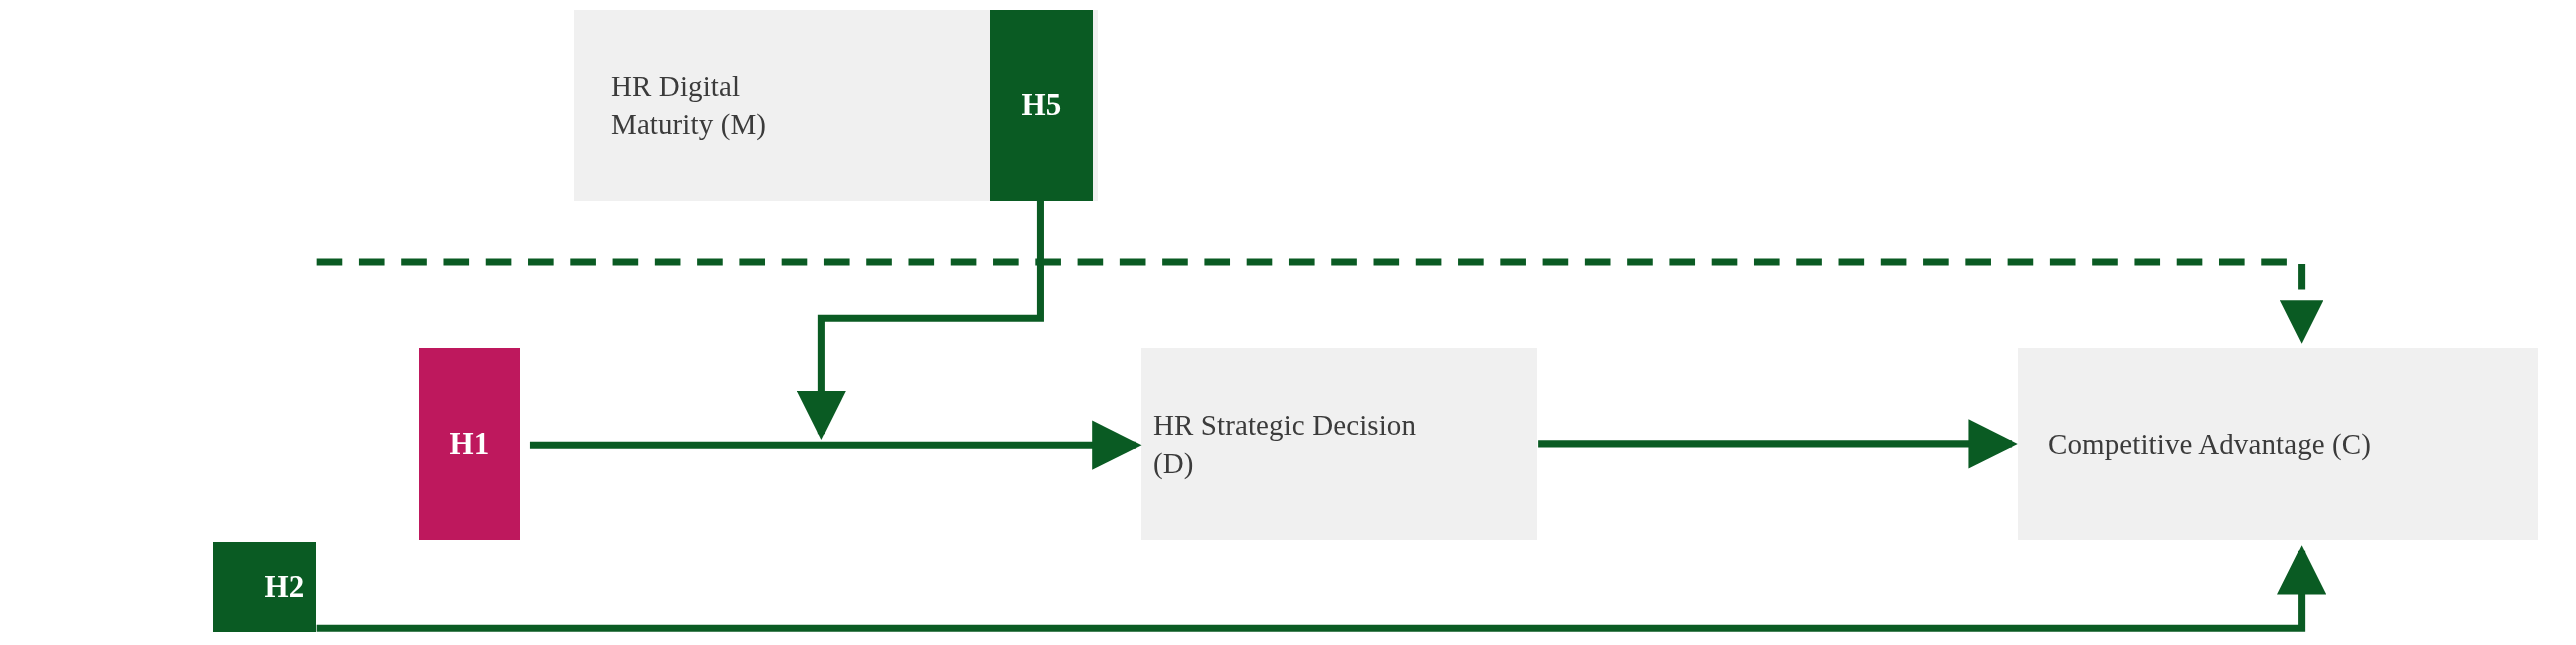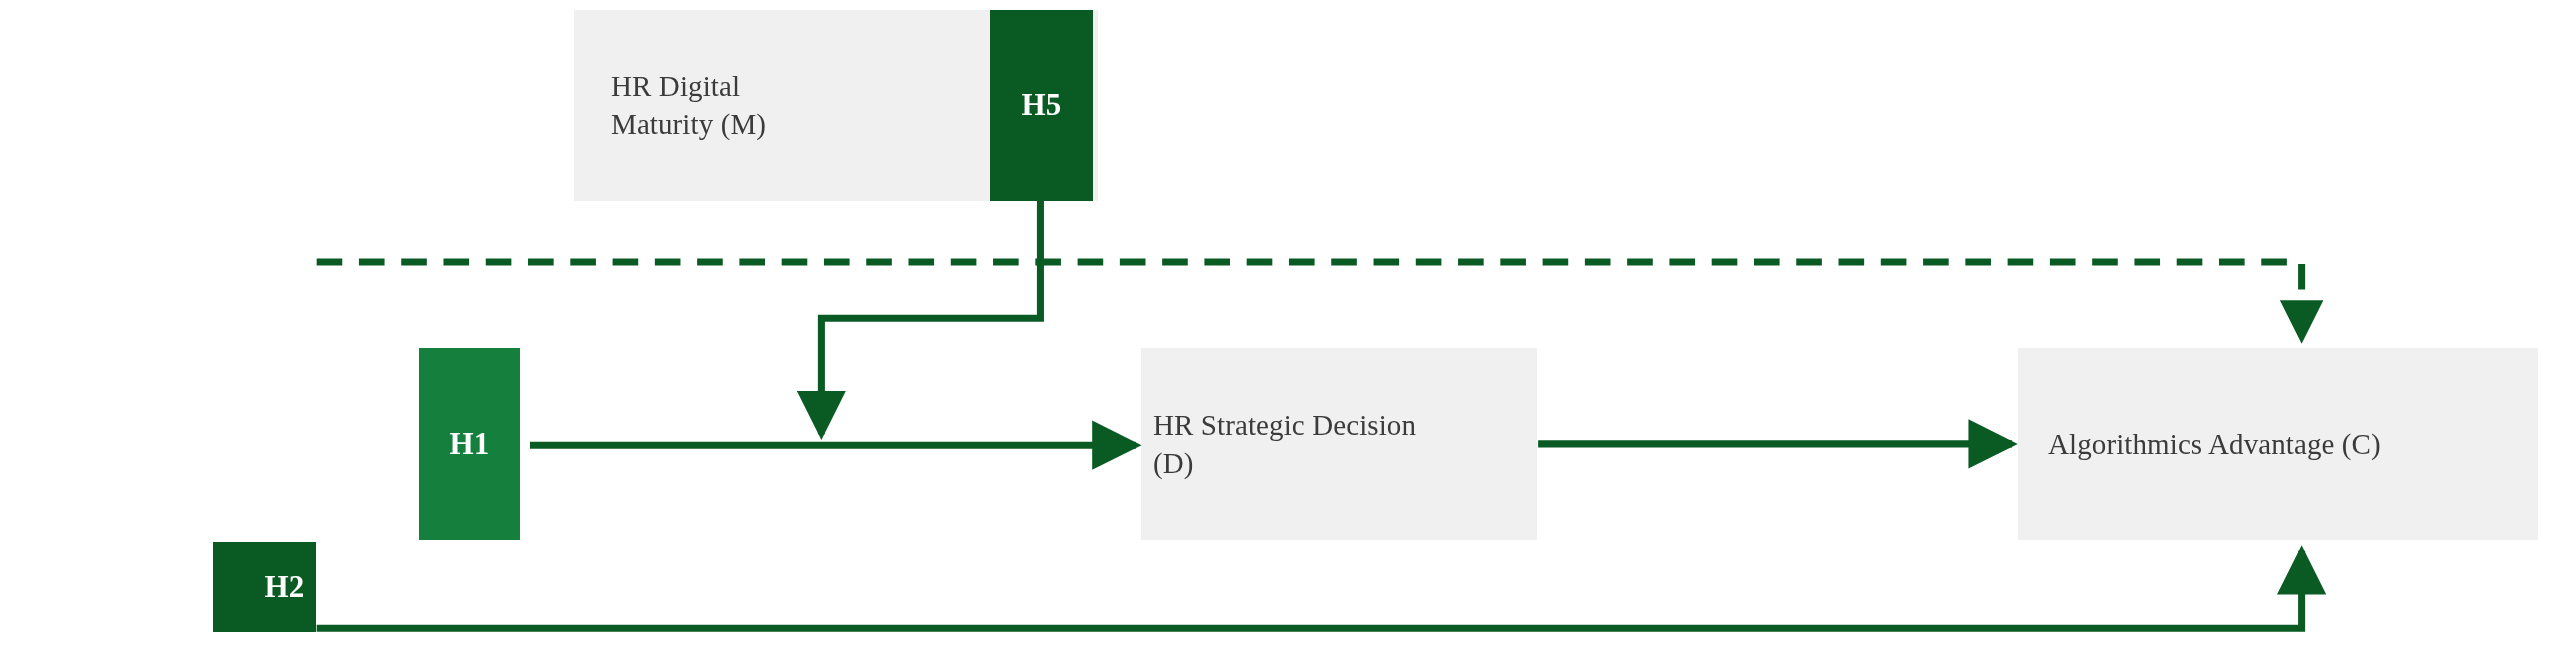--- a/index.html
+++ b/index.html
@@ -70,21 +70,21 @@
 Maturity (M)</div>
   </div>
 
 
   <div class="construct" id="box-D" style="left: 1141px; top: 348px; width: 396px; height: 192px; background: rgb(240, 240, 240); padding-left: 12px;">
     <div class="label" style="color: rgb(59, 59, 59);">HR Strategic Decision
 (D)</div>
   </div>
 
   <div class="construct" id="box-C" style="left: 2018px; top: 348px; width: 520px; height: 192px; background: rgb(240, 240, 240); padding-left: 30px;">
-    <div class="label" style="color: rgb(59, 59, 59);">Algorithmics Advantage (C)</div>
+    <div class="label" style="color: rgb(59, 59, 59);">Competitive Advantage (C)</div>
   </div>
 
   <svg id="wires" viewBox="0 0 4019 1007" xmlns="http://www.w3.org/2000/svg">
     <defs>
       <marker id="arrowSolid" markerWidth="7" markerHeight="7" refX="6.2" refY="3.5" orient="auto" markerUnits="strokeWidth">
         <path d="M0,0 L7,3.5 L0,7 z" fill="#0a5b23"></path>
       </marker>
       <marker id="arrowDash" markerWidth="6.2" markerHeight="6.2" refX="5.4" refY="3.1" orient="auto" markerUnits="strokeWidth">
         <path d="M0,0 L6.2,3.1 L0,6.2 z" fill="#0a5b23"></path>
       </marker>
@@ -97,21 +97,21 @@
     <path d="M 1623,313 L 1623,497 L 1281,497 L 1281,678" fill="none" stroke="#0a5b23" stroke-width="11" marker-end="url(#arrowSolid)"></path>
 
     <path d="M 493,981 L 3592,981 L 3592,860" fill="none" stroke="#0a5b23" stroke-width="11" marker-end="url(#arrowSolid)"></path>
 
     <path d="M 493,409 L 3592,409 L 3592,528" fill="none" stroke="#0a5b23" stroke-width="11" stroke-dasharray="40 26" marker-end="url(#arrowDash)"></path>
   </svg>
 
   <div class="hyp" id="hyp-H5" title="HR Digital Maturity (M) moderates Algorithmics HRM Usage (A) to HR Strategic Decision (D)" style="left: 990px; top: 9.6px; width: 103px; height: 191px; background: rgb(10, 91, 35);">
     <span>H5</span>
   </div>
-  <div class="hyp" id="hyp-H1" title="Algorithmics HRM Usage (A) to HR Strategic Decision (D)" style="left: 419px; top: 348px; width: 101px; height: 192px; background: #15803d;">
+  <div class="hyp" id="hyp-H1" title="Algorithmics HRM Usage (A) to HR Strategic Decision (D)" style="left: 419px; top: 348px; width: 101px; height: 192px; background: #be185d;">
     <span>H1</span>
   </div>
   <div class="hyp" id="hyp-H2" title="Algorithmics HRM Usage (A) to Competitive Advantage (C)" style="left: 213px; top: 542px; width: 103px; height: 90px; background: rgb(10, 91, 35); padding-left: 40px;">
     <span>H2</span>
   </div>
 
 </div>
 
 
 </body></html>

